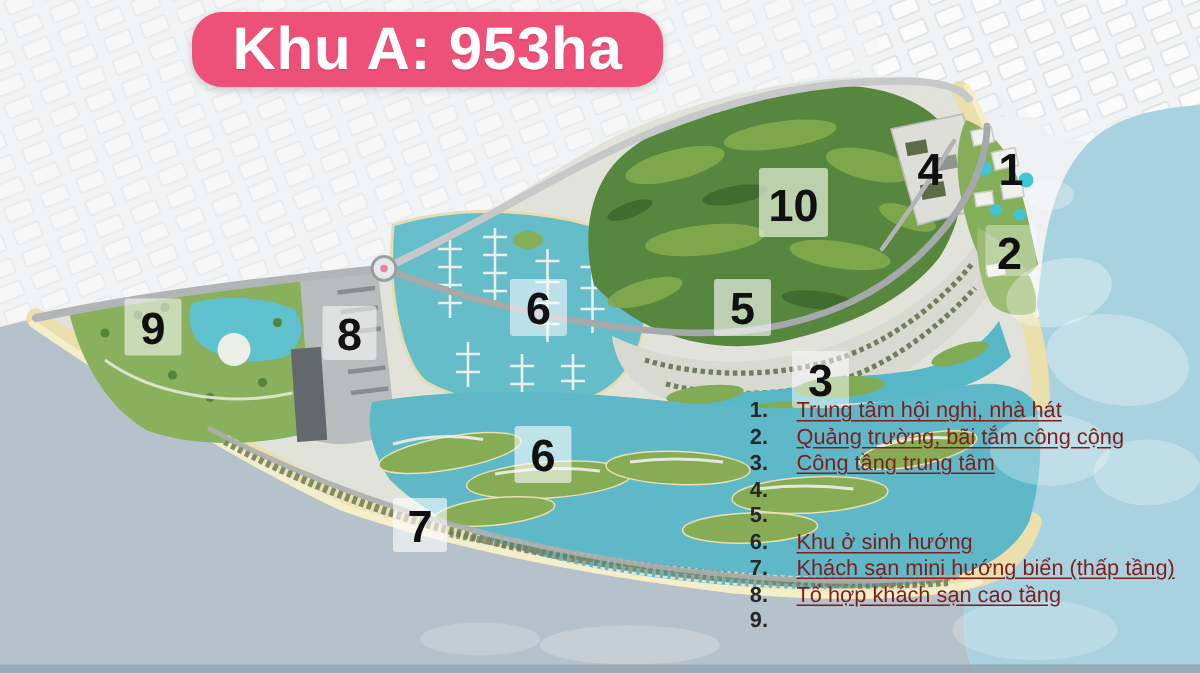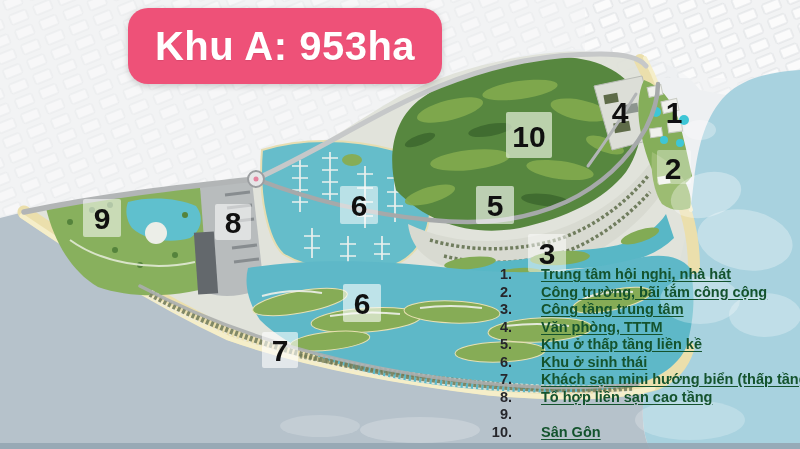--- a/index.html
+++ b/index.html
@@ -3,36 +3,36 @@
 <meta charset="utf-8">
 <style>
   html,body{margin:0;padding:0;background:#dfe3e6;}
   .stage{
     position:relative;width:800px;height:449px;overflow:hidden;
     font-family:"Liberation Sans",sans-serif;background:#eef0f2;
   }
   .stage svg{position:absolute;left:0;top:0;display:block;}
   
   .banner{
-    position:absolute;left:128px;top:8px;width:314px;height:76px;
+    position:absolute;left:128px;top:8px;width:314px;height:50px;
     background:#ee5178;border-radius:20px;display:flex;align-items:center;justify-content:center;
     box-shadow:0 2px 6px rgba(0,0,0,.18);
   }
   .banner span{
     color:#fff;font-size:40px;font-weight:700;letter-spacing:.5px;
     text-shadow:0 1px 1px rgba(0,0,0,.08);
   }
   
   .legend{position:absolute;left:484px;top:266px;width:312px;}
   .legend-row{display:flex;align-items:baseline;height:17.5px;}
   .legend-row .num{
     width:28px;text-align:right;font-size:14.5px;font-weight:600;color:#26262b;flex:none;
   }
   .legend-row .lab{
-    margin-left:29px;font-size:14.5px;font-weight:700;color:#14532d;white-space:nowrap;
+    margin-left:19px;font-size:14.5px;font-weight:400;color:#7f1d1d;white-space:nowrap;
     text-decoration:underline;text-underline-offset:2px;
   }
   .marker-num{font:700 30px "Liberation Sans",sans-serif;fill:#101010;}
 </style>
 </head>
 <body>
 
 <div class="stage">
 
   <svg width="800" height="449" viewBox="0 0 800 449">
@@ -244,48 +244,42 @@
     <span>Khu A: 953ha</span>
   </div>
 
   <div class="legend">
     <div class="legend-row">
       <span class="num">1.</span>
       <span class="lab">Trung tâm hội nghị, nhà hát</span>
     </div>
     <div class="legend-row">
       <span class="num">2.</span>
-      <span class="lab">Công trường, bãi tắm công cộng</span>
+      <span class="lab">Quảng trường, bãi tắm công cộng</span>
     </div>
     <div class="legend-row">
       <span class="num">3.</span>
       <span class="lab">Công tầng trung tâm</span>
     </div>
     <div class="legend-row">
       <span class="num">4.</span>
-      <span class="lab">Văn phòng, TTTM</span>
     </div>
     <div class="legend-row">
       <span class="num">5.</span>
-      <span class="lab">Khu ở thấp tầng liền kề</span>
     </div>
     <div class="legend-row">
       <span class="num">6.</span>
-      <span class="lab">Khu ở sinh thái</span>
+      <span class="lab">Khu ở sinh hướng</span>
     </div>
     <div class="legend-row">
       <span class="num">7.</span>
       <span class="lab">Khách sạn mini hướng biển (thấp tầng)</span>
     </div>
     <div class="legend-row">
       <span class="num">8.</span>
-      <span class="lab">Tổ hợp liền sạn cao tầng</span>
+      <span class="lab">Tổ hợp khách sạn cao tầng</span>
     </div>
     <div class="legend-row">
       <span class="num">9.</span>
     </div>
-    <div class="legend-row">
-      <span class="num">10.</span>
-      <span class="lab">Sân Gôn</span>
-    </div>
   </div>
 
 </div>
 
 </body></html>

